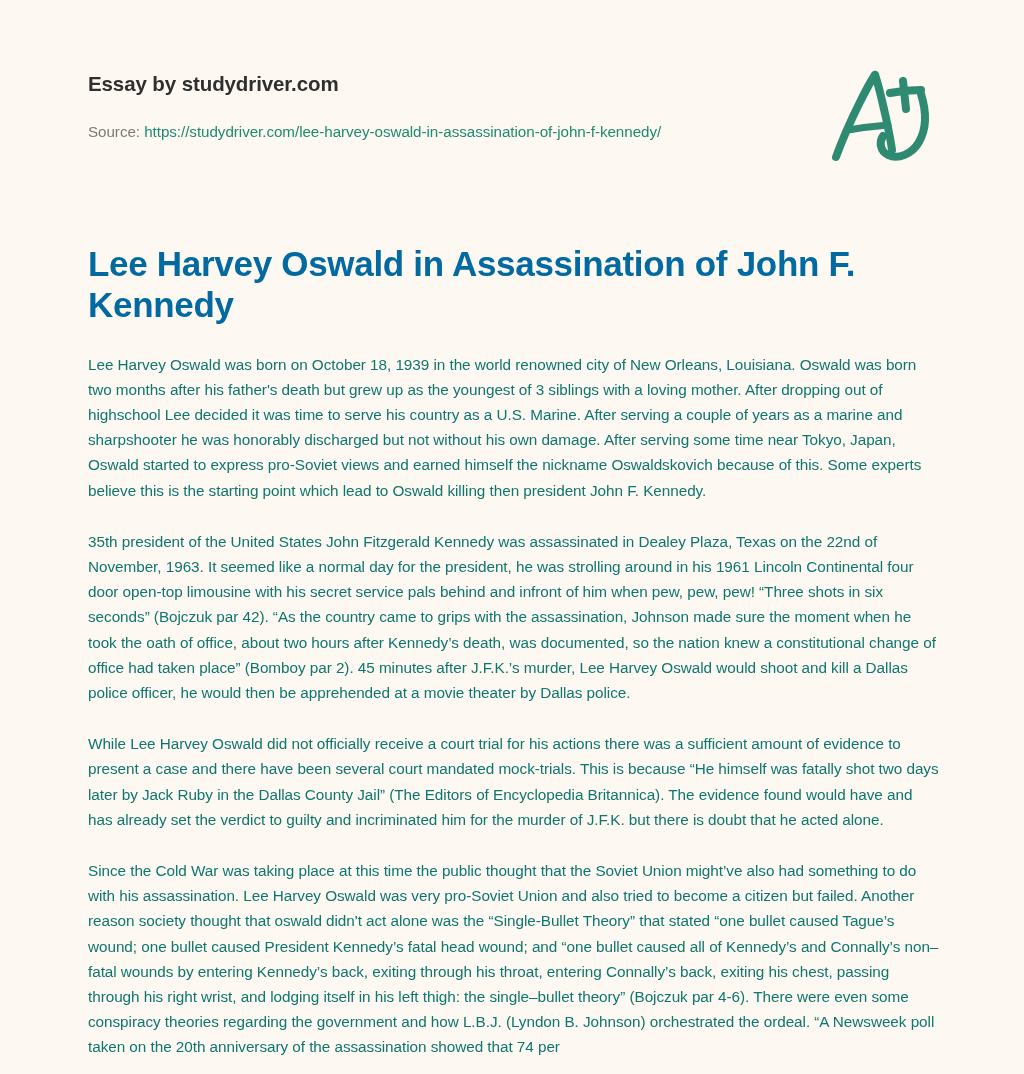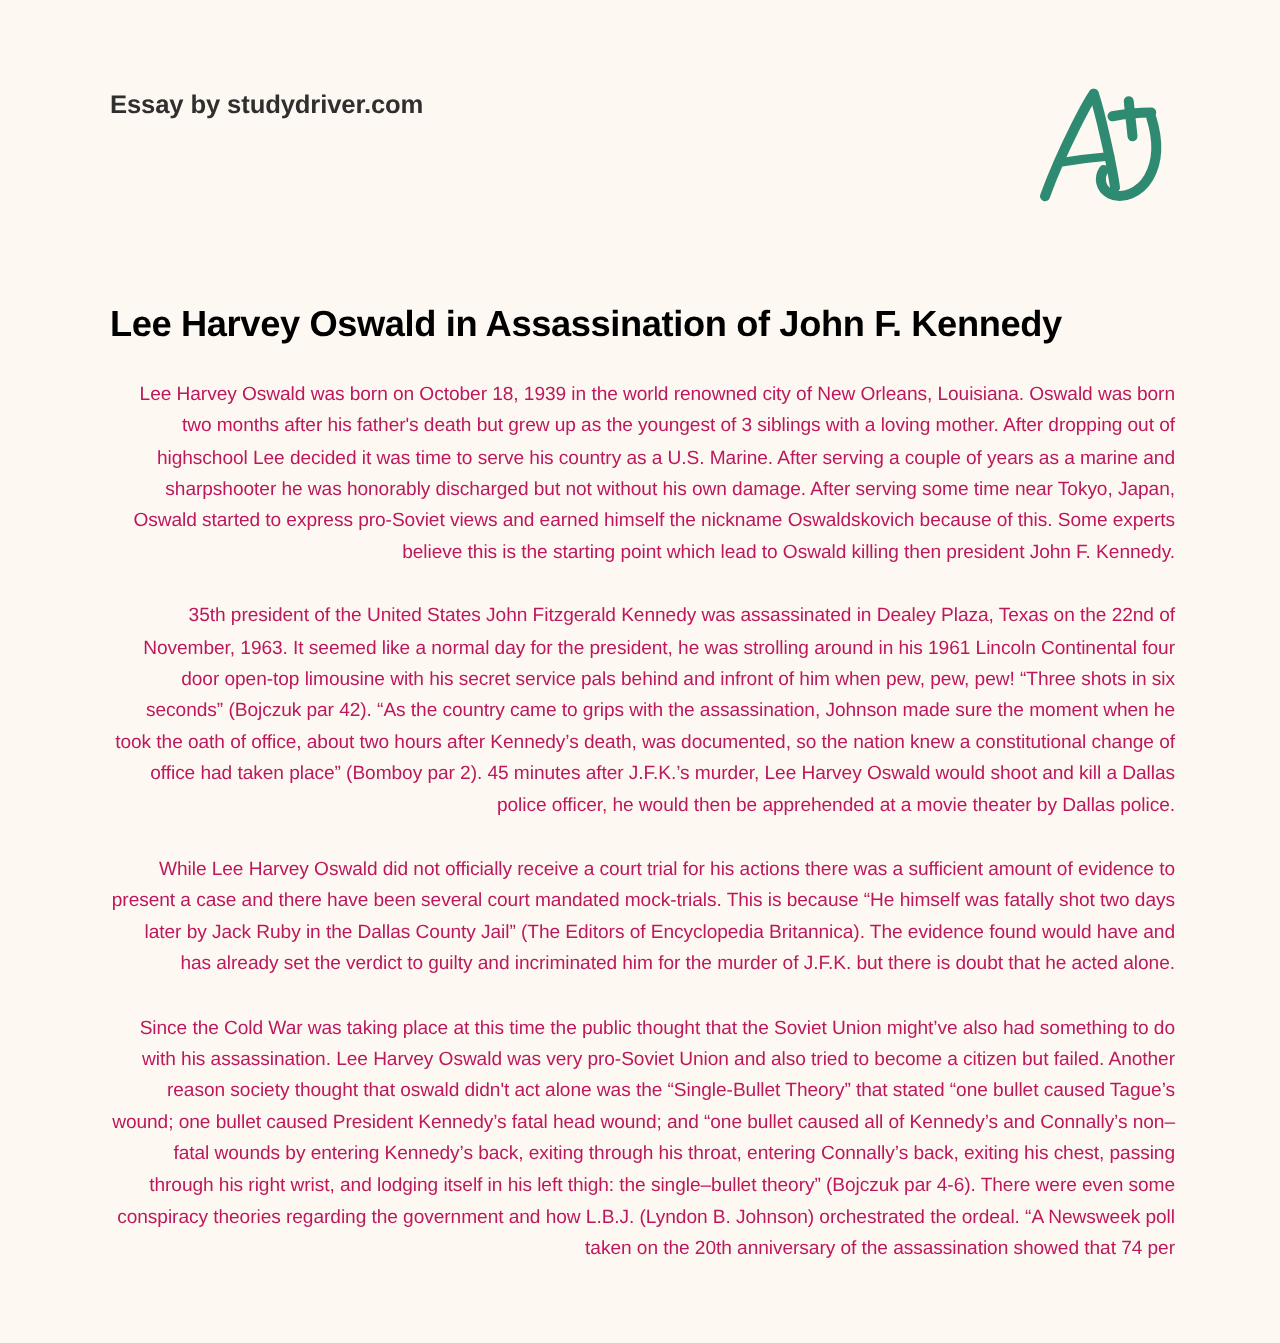--- a/index.html
+++ b/index.html
@@ -73,49 +73,53 @@
 
   
   .article {
     position: absolute;
     left: 88px;
     top: 243px;
     width: 852px;
   }
 
   .article-title {
-    font-size: 29px;
+    font-size: 35px;
     font-weight: bold;
-    color: #000000;
+    color: #0369a1;
     line-height: 1.18;
     letter-spacing: -0.3px;
     margin: 0 0 26px 0;
   }
 
   .article-body p {
     margin: 0 0 26px 0;
     font-size: 15.3px;
     line-height: 25.2px;
-    color: #be185d;
+    color: #0f766e;
     letter-spacing: -0.05px;
-    text-align: right;
+    text-align: left;
   }
   .article-body p:last-child {
     margin-bottom: 17px;
   }
 </style>
 </head>
 <body>
 
 <div class="page">
 
   <div class="header">
 
     <div class="essay-by">Essay by studydriver.com</div>
 
+    <div class="source-line">
+      <span>Source:</span>
+      <span class="source-url">https://studydriver.com/lee-harvey-oswald-in-assassination-of-john-f-kennedy/</span>
+    </div>
 
     <div class="logo">
       <svg viewBox="0 0 118 112" xmlns="http://www.w3.org/2000/svg" fill="none" stroke="#2f8a72" stroke-linecap="round" stroke-linejoin="round">
 
         <path d="M14 99 C18 88 28 64 38 44 C45 30 50 21 53 17" stroke-width="8"></path>
 
         <path d="M53 17 C56 25 60 42 64 60 C67 74 69 84 70 92" stroke-width="8"></path>
 
         <path d="M26 72 C38 70 54 68 66 67" stroke-width="7"></path>
 

